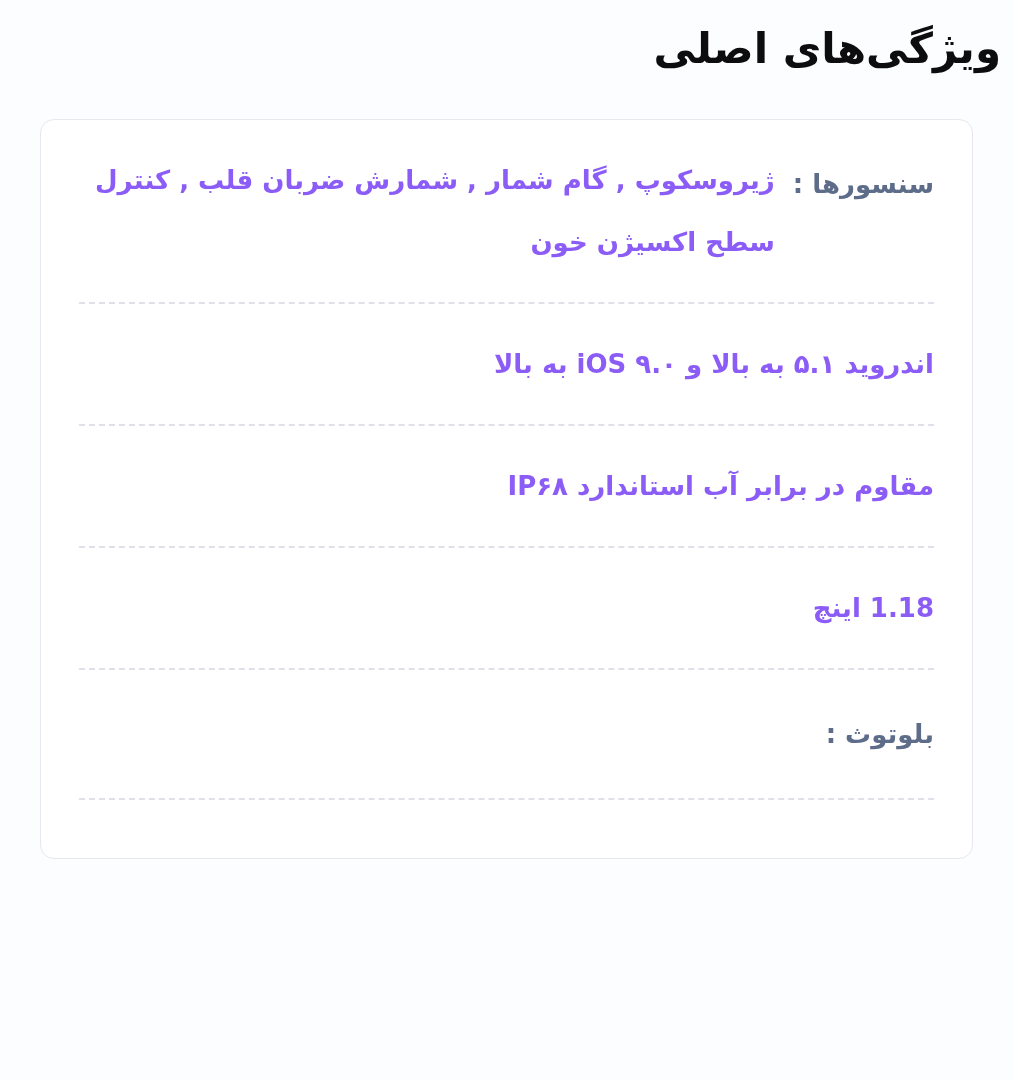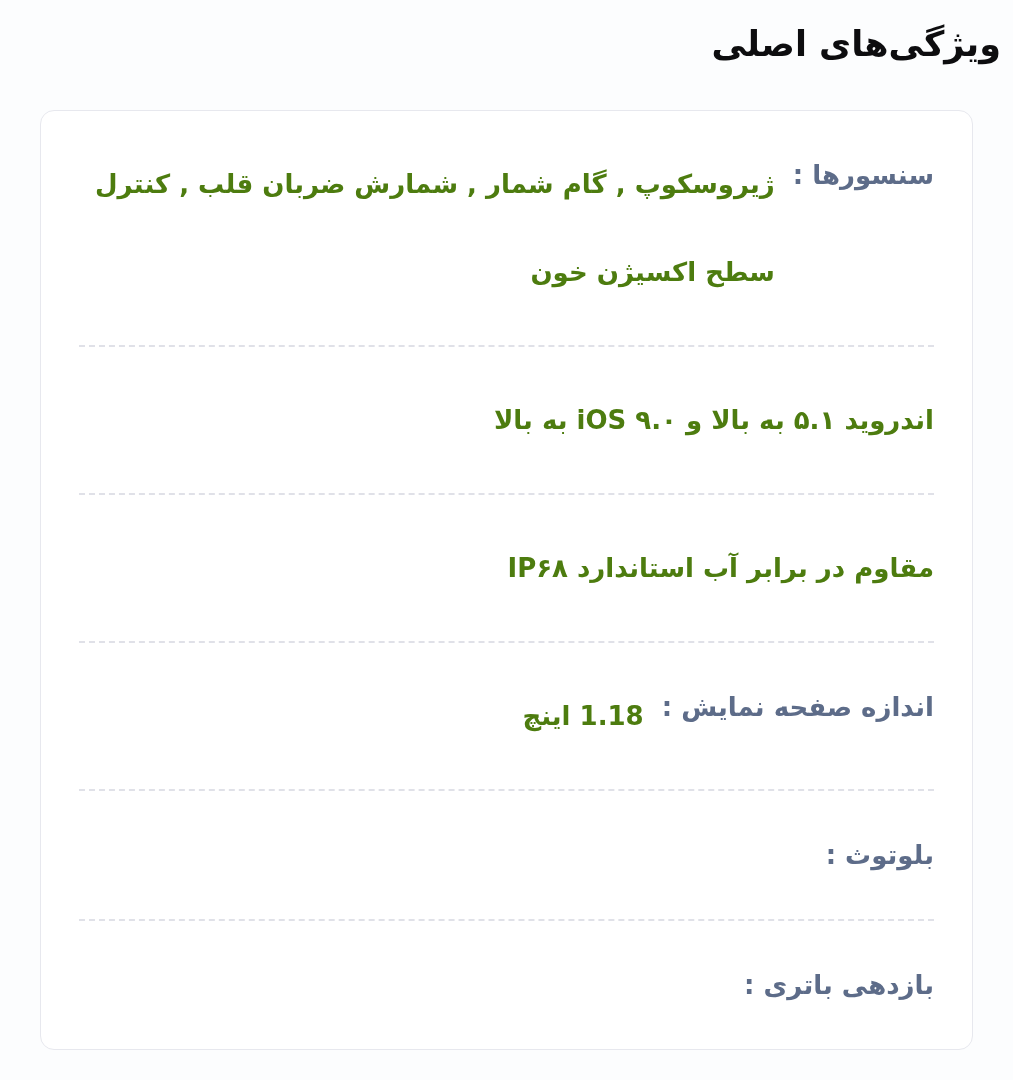--- a/index.html
+++ b/index.html
@@ -9,21 +9,21 @@
     font-family: "DejaVu Sans", sans-serif;
   }
   body {
     height: 1080px;
     overflow: hidden;
     direction: rtl;
   }
   .page-title {
     margin: 24px 12px 0 0;
     text-align: right;
-    font-size: 35px;
+    font-size: 42px;
     font-weight: 700;
     color: #0d0d0f;
     letter-spacing: -0.5px;
   }
   .features-card {
     margin: 46px 40px 0 40px;
     background: #ffffff;
     border: 1px solid #e7e8ee;
     border-radius: 14px;
     padding: 0 38px;
@@ -44,22 +44,22 @@
     font-size: 26px;
     font-weight: 700;
     color: #5d6c89;
     line-height: 70px;
     white-space: nowrap;
   }
   .spec-value {
     flex: 1 1 auto;
     font-size: 26px;
     font-weight: 700;
-    color: #4d7c0f;
-    line-height: 88px;
+    color: #8b5cf6;
+    line-height: 62px;
     text-align: right;
   }
 </style>
 </head>
 <body>
 
 <h2 class="page-title">ویژگی‌های اصلی</h2>
 
 <div class="features-card" id="features-card">
   <div class="spec-row">
@@ -69,24 +69,22 @@
 
   <div class="spec-row">
     <div class="spec-value">اندروید ۵.۱ به بالا و iOS ۹.۰ به بالا</div>
   </div>
 
   <div class="spec-row">
     <div class="spec-value">مقاوم در برابر آب استاندارد IP۶۸</div>
   </div>
 
   <div class="spec-row">
-    <div class="spec-label">اندازه صفحه نمایش :</div>
     <div class="spec-value">1.18 اینچ</div>
   </div>
 
   <div class="spec-row">
     <div class="spec-label">بلوتوث :</div>
   </div>
 
   <div class="spec-row">
-    <div class="spec-label">بازدهی باتری :</div>
   </div>
 </div>
 
 </body></html>

